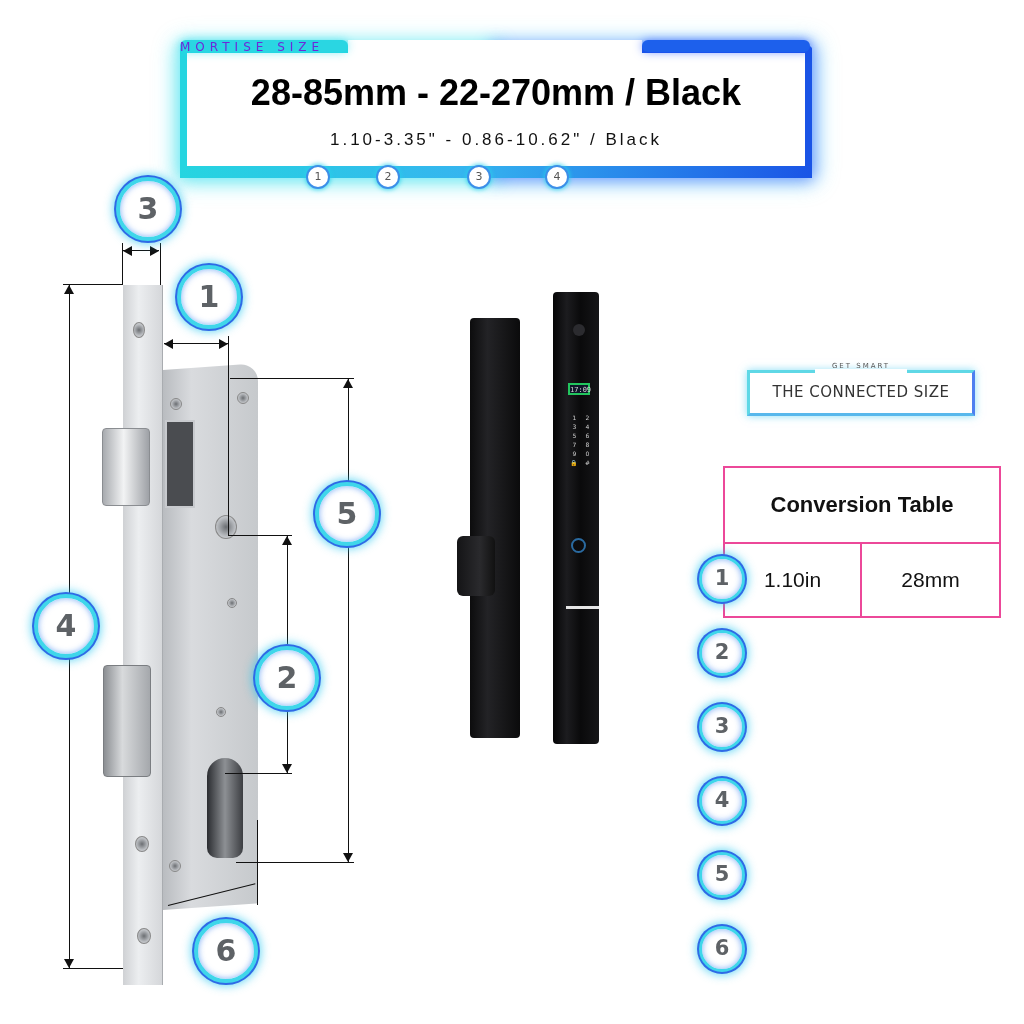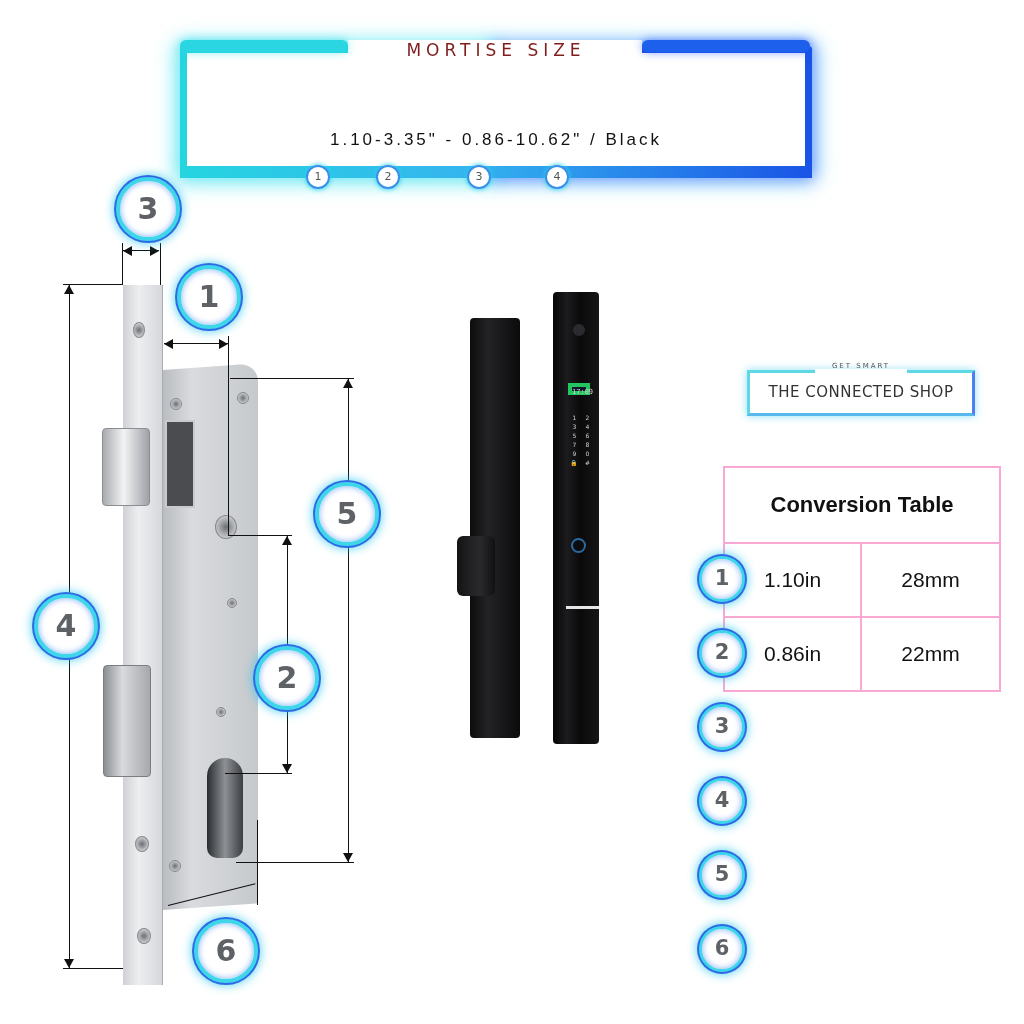--- a/index.html
+++ b/index.html
@@ -17,22 +17,22 @@
   .hdr-left { left: 0; border: 7px solid #25d5e0; border-right: none; border-radius: 4px 0 0 4px;
     box-shadow: 0 0 16px 3px rgba(40,220,235,0.55); }
   .hdr-right { right: 0; border: 7px solid #1a54e6; border-left: none; border-radius: 0 4px 4px 0;
     box-shadow: 0 0 16px 3px rgba(30,70,255,0.55); }
   .hdr-inner { position: absolute; left: 7px; top: 13px; width: 618px; height: 118px; background: #fff; }
   .hdr-gap { position: absolute; top: 0; height: 20px; background: #fff; }
   .hdr-cap-l { position: absolute; left: 0; top: 0; width: 168px; height: 12px; background: #2ad6e2; border-radius: 6px; box-shadow: 0 0 10px rgba(40,220,235,.6);}
   .hdr-cap-r { position: absolute; left: 462px; top: 0; width: 168px; height: 12px; background: #1d60ec; border-radius: 6px; box-shadow: 0 0 10px rgba(30,80,255,.6);}
   .hdr-bottom { position: absolute; left: 0; top: 126px; width: 632px; height: 12px;
     background: linear-gradient(90deg, #25d5e0 0%, #35b5ef 45%, #1a54e6 100%); }
-  .hdr-sub { position: absolute; left: 0; top: 0; width: 632px; text-align: center;
-    font-size: 17px; letter-spacing: 5px; color: #7f1d1d; font-family: "DejaVu Sans", sans-serif; }
+  .hdr-sub { position: absolute; left: 0; top: 0; width: 632px; 
+    font-size: 12px; letter-spacing: 5px; color: #6d28d9; font-family: "DejaVu Sans", sans-serif; }
   .hdr-title { position: absolute; left: 0; top: 32px; width: 632px; text-align: center;
     font-size: 36px; font-weight: bold; color: #000; letter-spacing: 0px; }
   .hdr-inch { position: absolute; left: 0; top: 90px; width: 632px; text-align: center;
     font-size: 17px; letter-spacing: 3px; color: #111; }
   .mini-badge { position: absolute; top: 125px; width: 24px; height: 24px; border-radius: 50%;
     background: #fff; border: 2px solid #3c8fe8; box-shadow: 0 0 4px 1px rgba(40,210,235,.8);
     font-size: 11px; color: #555; text-align: center; line-height: 20px; font-family: "DejaVu Sans", sans-serif; }
 
   
   .badge { position: absolute; border-radius: 50%; background: #fff;
@@ -70,58 +70,59 @@
   
   .handle { position: absolute; left: 470px; top: 318px; width: 50px; height: 420px;
     background: linear-gradient(90deg,#0c0c0d 0%,#232326 35%,#0b0b0c 100%); border-radius: 4px; }
   .lever { position: absolute; left: 457px; top: 536px; width: 38px; height: 60px;
     background: linear-gradient(90deg,#141416,#2a2a2d 60%,#111); border-radius: 6px; }
   .panel { position: absolute; left: 553px; top: 292px; width: 46px; height: 452px;
     background: linear-gradient(90deg,#050506 0%,#1c1c1f 30%,#0a0a0b 60%,#161618 100%); border-radius: 4px; }
   .panel-seam { position: absolute; left: 566px; top: 606px; width: 33px; height: 3px; background: #e6e6e6; }
   .cam { position: absolute; left: 573px; top: 324px; width: 12px; height: 12px; border-radius: 50%; background: #2b2b2f; }
   .disp { position: absolute; left: 568px; top: 383px; width: 22px; height: 12px; background: #0f172a;
-    border: 4px solid #22c55e; font-size: 7px; color: #d8d8d8; line-height: 10px; text-align: center; font-family: "DejaVu Sans Mono", monospace;}
+    border: 2px solid #22c55e; font-size: 7px; color: #d8d8d8; line-height: 10px; text-align: center; font-family: "DejaVu Sans Mono", monospace;}
   .keypad { position: absolute; left: 568px; top: 414px; width: 26px; display: grid; grid-template-columns: 1fr 1fr; row-gap: 2px;
     font-size: 6px; color: #d0d0d0; text-align: center; font-family: "DejaVu Sans", sans-serif; }
   .fp { position: absolute; left: 571px; top: 538px; width: 15px; height: 15px; border-radius: 50%;
     border: 2px solid #2a6aa0; background: #0c0c0e; }
 
   
   .logo { position: absolute; left: 745px; top: 362px; width: 188px; height: 56px; }
   .logo-tag { position: absolute; left: 0; top: 0; width: 232px; text-align: center; font-size: 7px;
     letter-spacing: 2px; color: #555; font-family: "DejaVu Sans", sans-serif; }
   .logo-frame { position: absolute; left: 2px; top: 8px; width: 228px; height: 46px;
     border: 3px solid #5fd8e6; border-right-color: #4e7ff0; border-bottom-color: #58b8ec;
     box-shadow: 0 0 8px rgba(60,200,240,.6); }
   .logo-gap { position: absolute; top: 7px; left: 70px; width: 92px; height: 5px; background: #fff; }
   .logo-text { position: absolute; left: 0; top: 21px; width: 232px; text-align: center; font-size: 15px;
     color: #333; letter-spacing: 0.5px; font-family: "DejaVu Sans", sans-serif; }
 
   
   .ctable { position: absolute; left: 723px; top: 466px; width: 278px; border-collapse: collapse; }
-  .ctable td, .ctable th { border: 2px solid #f9a8d4; text-align: center; color: #111; }
+  .ctable td, .ctable th { border: 2px solid #ec4899; text-align: center; color: #111; }
   .ctable th { height: 76px; font-size: 22px; font-weight: bold; }
   .ctable td { height: 74px; font-size: 21px; }
   .ctable td.in { width: 138px; }
   .ctable td.mm { width: 140px; }
 </style>
 </head>
 <body>
 
 <div class="hdr">
   <div class="hdr-glow"></div>
   <div class="hdr-left"></div>
   <div class="hdr-right"></div>
   <div class="hdr-inner"></div>
   <div class="hdr-gap" style="left:168px;width:294px;"></div>
   <div class="hdr-cap-l"></div>
   <div class="hdr-cap-r"></div>
   <div class="hdr-bottom"></div>
   <div class="hdr-sub">MORTISE SIZE</div>
+  <div class="hdr-title">28-85mm - 22-270mm / Black</div>
   <div class="hdr-inch">1.10-3.35" - 0.86-10.62" / Black</div>
   <div class="mini-badge" style="left:126px;">1</div>
   <div class="mini-badge" style="left:196px;">2</div>
   <div class="mini-badge" style="left:287px;">3</div>
   <div class="mini-badge" style="left:365px;">4</div>
 </div>
 
 <div class="mortise">
 
   <div class="casebody"></div>
@@ -201,36 +202,32 @@
     <span>🔒</span>
     <span>#</span>
   </div>
   <div class="fp"></div>
 </div>
 
 <div class="logo">
   <div class="logo-frame"></div>
   <div class="logo-gap"></div>
   <div class="logo-tag">GET SMART</div>
-  <div class="logo-text">THE CONNECTED SHOP</div>
+  <div class="logo-text">THE CONNECTED SIZE</div>
 </div>
 
 <table class="ctable">
   <tbody>
       <tr>
     <th colspan="2">Conversion Table</th>
   </tr>
   <tr>
     <td class="in">1.10in</td>
     <td class="mm">28mm</td>
   </tr>
-  <tr>
-    <td class="in">0.86in</td>
-    <td class="mm">22mm</td>
-  </tr>
 </tbody>
   </table>
 
 <div class="badge sm" style="left:699px;top:556px;">1</div>
 <div class="badge sm" style="left:699px;top:630px;">2</div>
 <div class="badge sm" style="left:699px;top:704px;">3</div>
 <div class="badge sm" style="left:699px;top:778px;">4</div>
 <div class="badge sm" style="left:699px;top:852px;">5</div>
 <div class="badge sm" style="left:699px;top:926px;">6</div>
 

